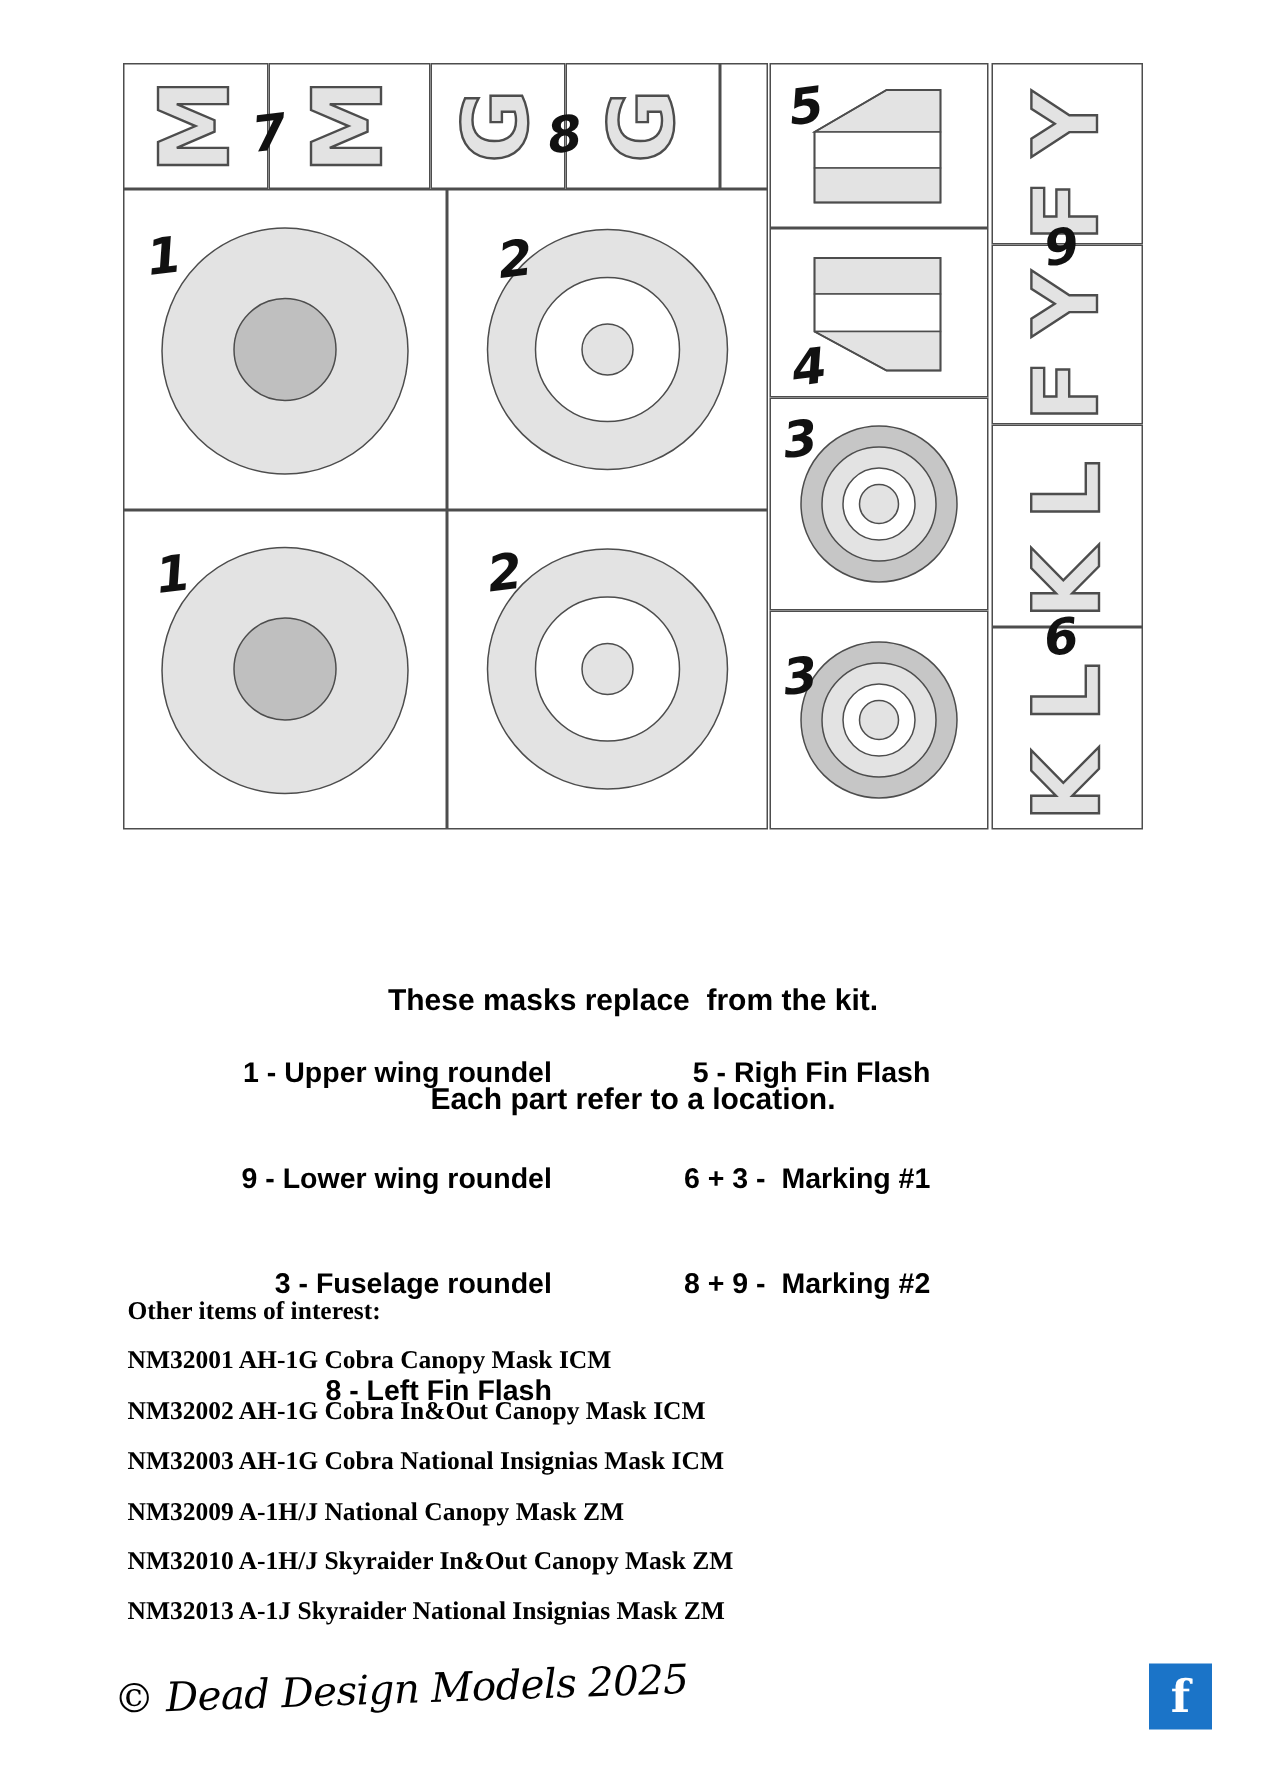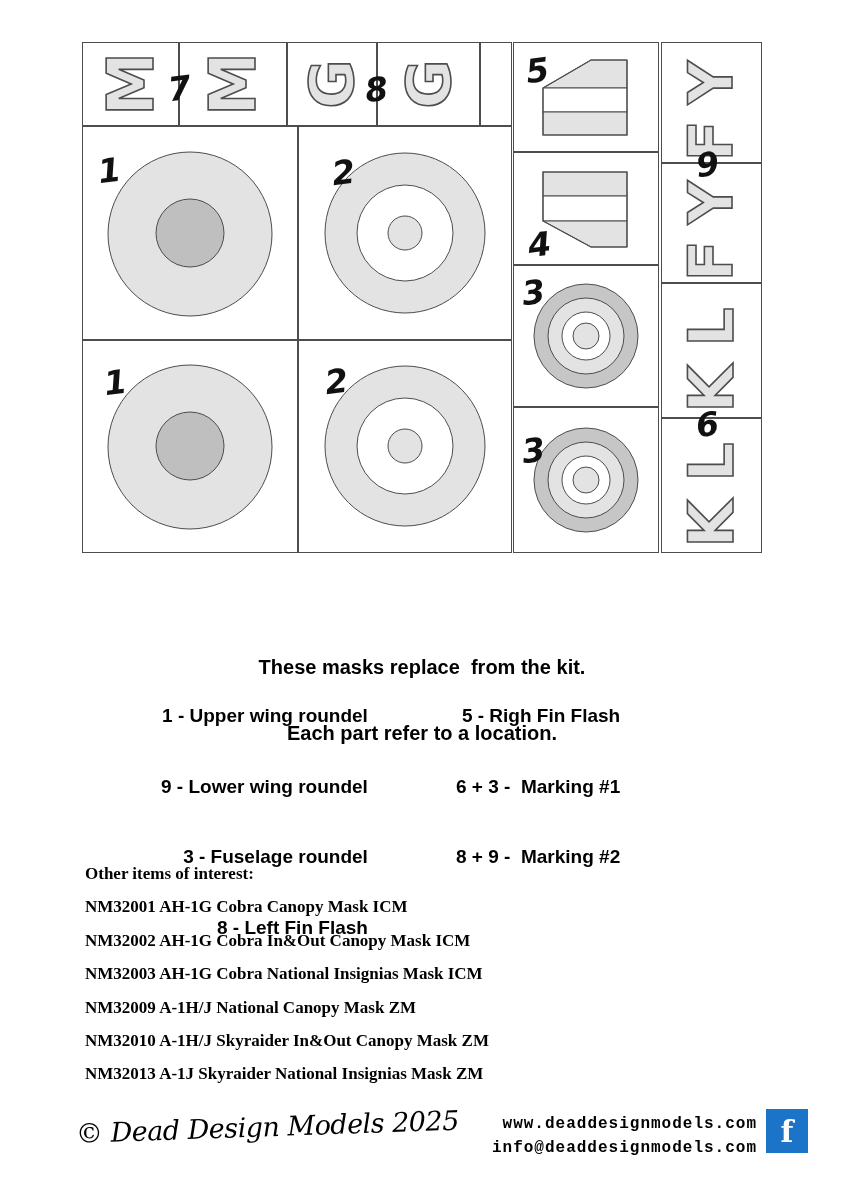--- a/index.html
+++ b/index.html
@@ -172,21 +172,17 @@
     <div>Other items of interest:</div>
     <div>NM32001 AH-1G Cobra Canopy Mask ICM</div>
     <div>NM32002 AH-1G Cobra In&amp;Out Canopy Mask ICM</div>
     <div>NM32003 AH-1G Cobra National Insignias Mask ICM</div>
     <div>NM32009 A-1H/J National Canopy Mask ZM</div>
     <div>NM32010 A-1H/J Skyraider In&amp;Out Canopy Mask ZM</div>
     <div>NM32013 A-1J Skyraider National Insignias Mask ZM</div>
   </div>
 
   <div class="copyright">© Dead Design Models 2025</div>
-  <div class="urls">
-    <div>www.deaddesignmodels.com</div>
-    <div>info@deaddesignmodels.com</div>
-  </div>
   <div class="fb">
     <span>f</span>
   </div>
 
 </div>
 
 </body></html>

